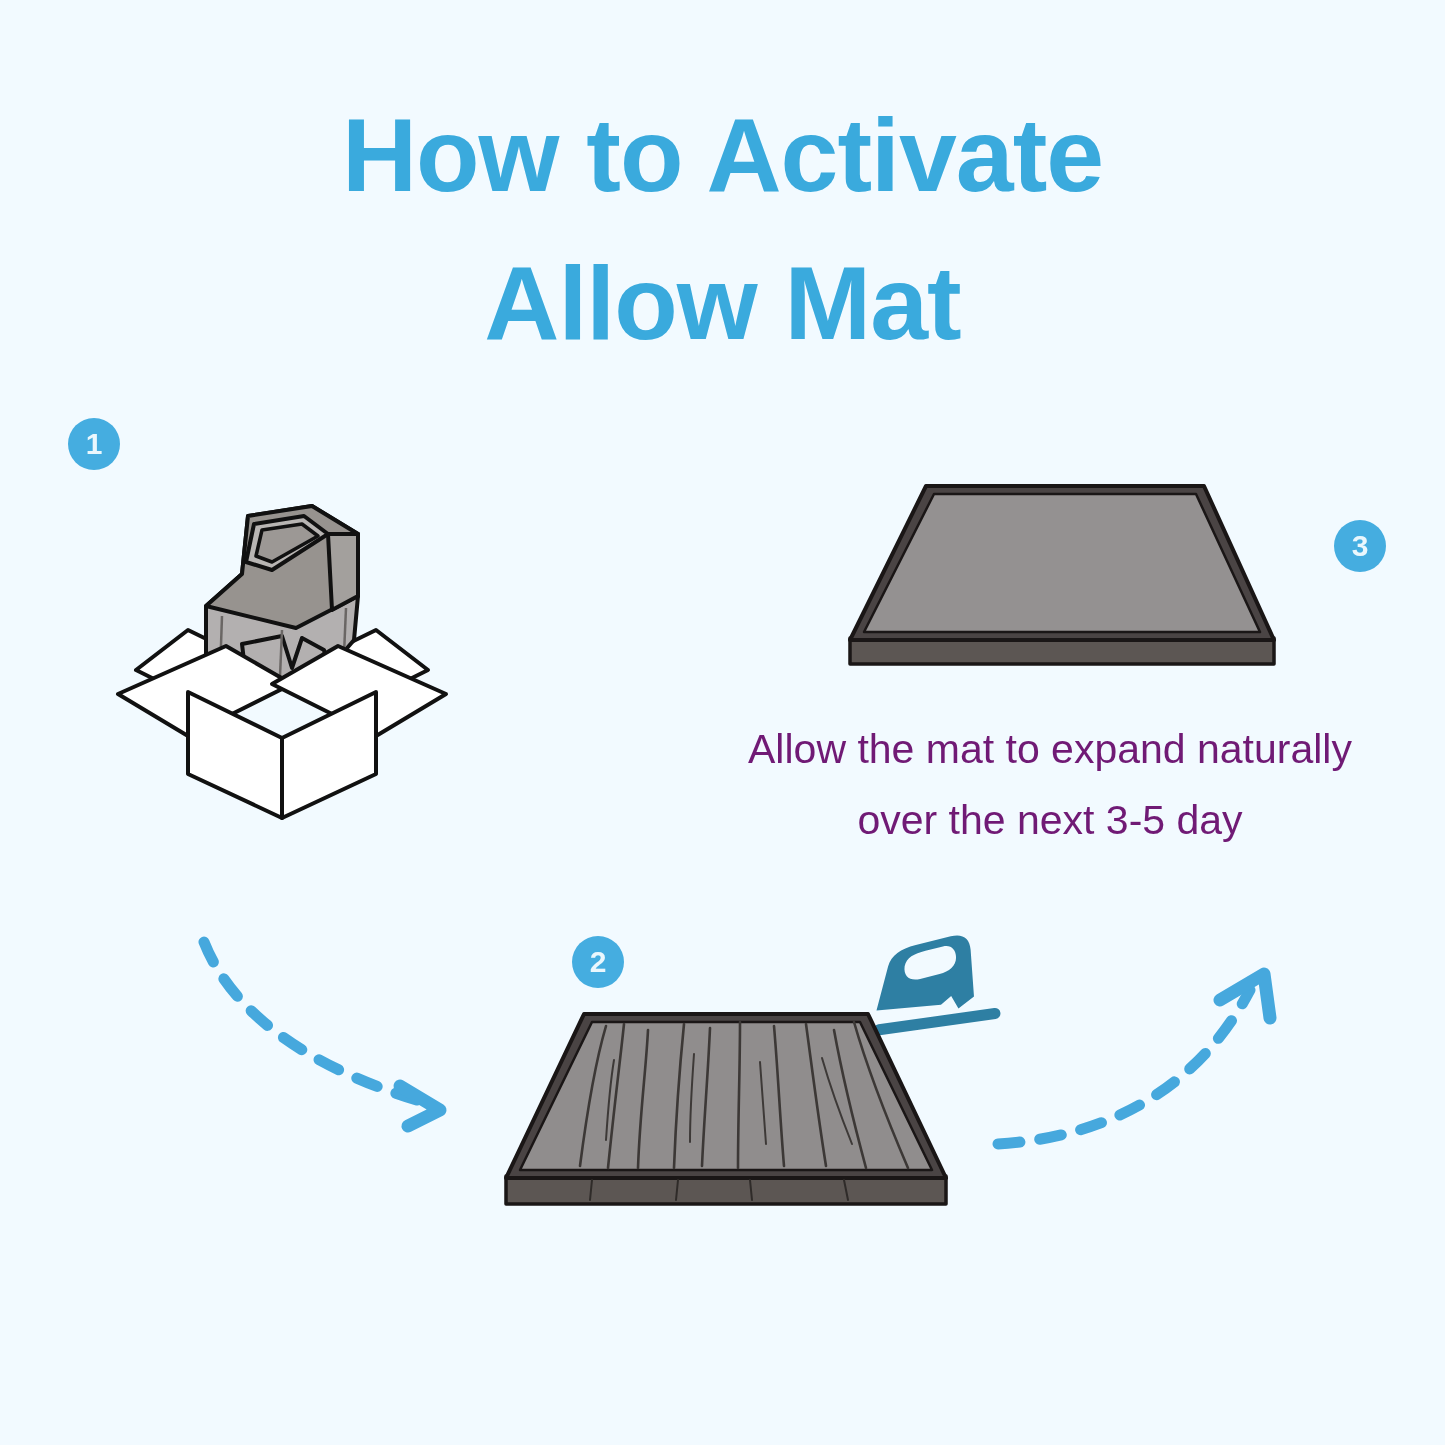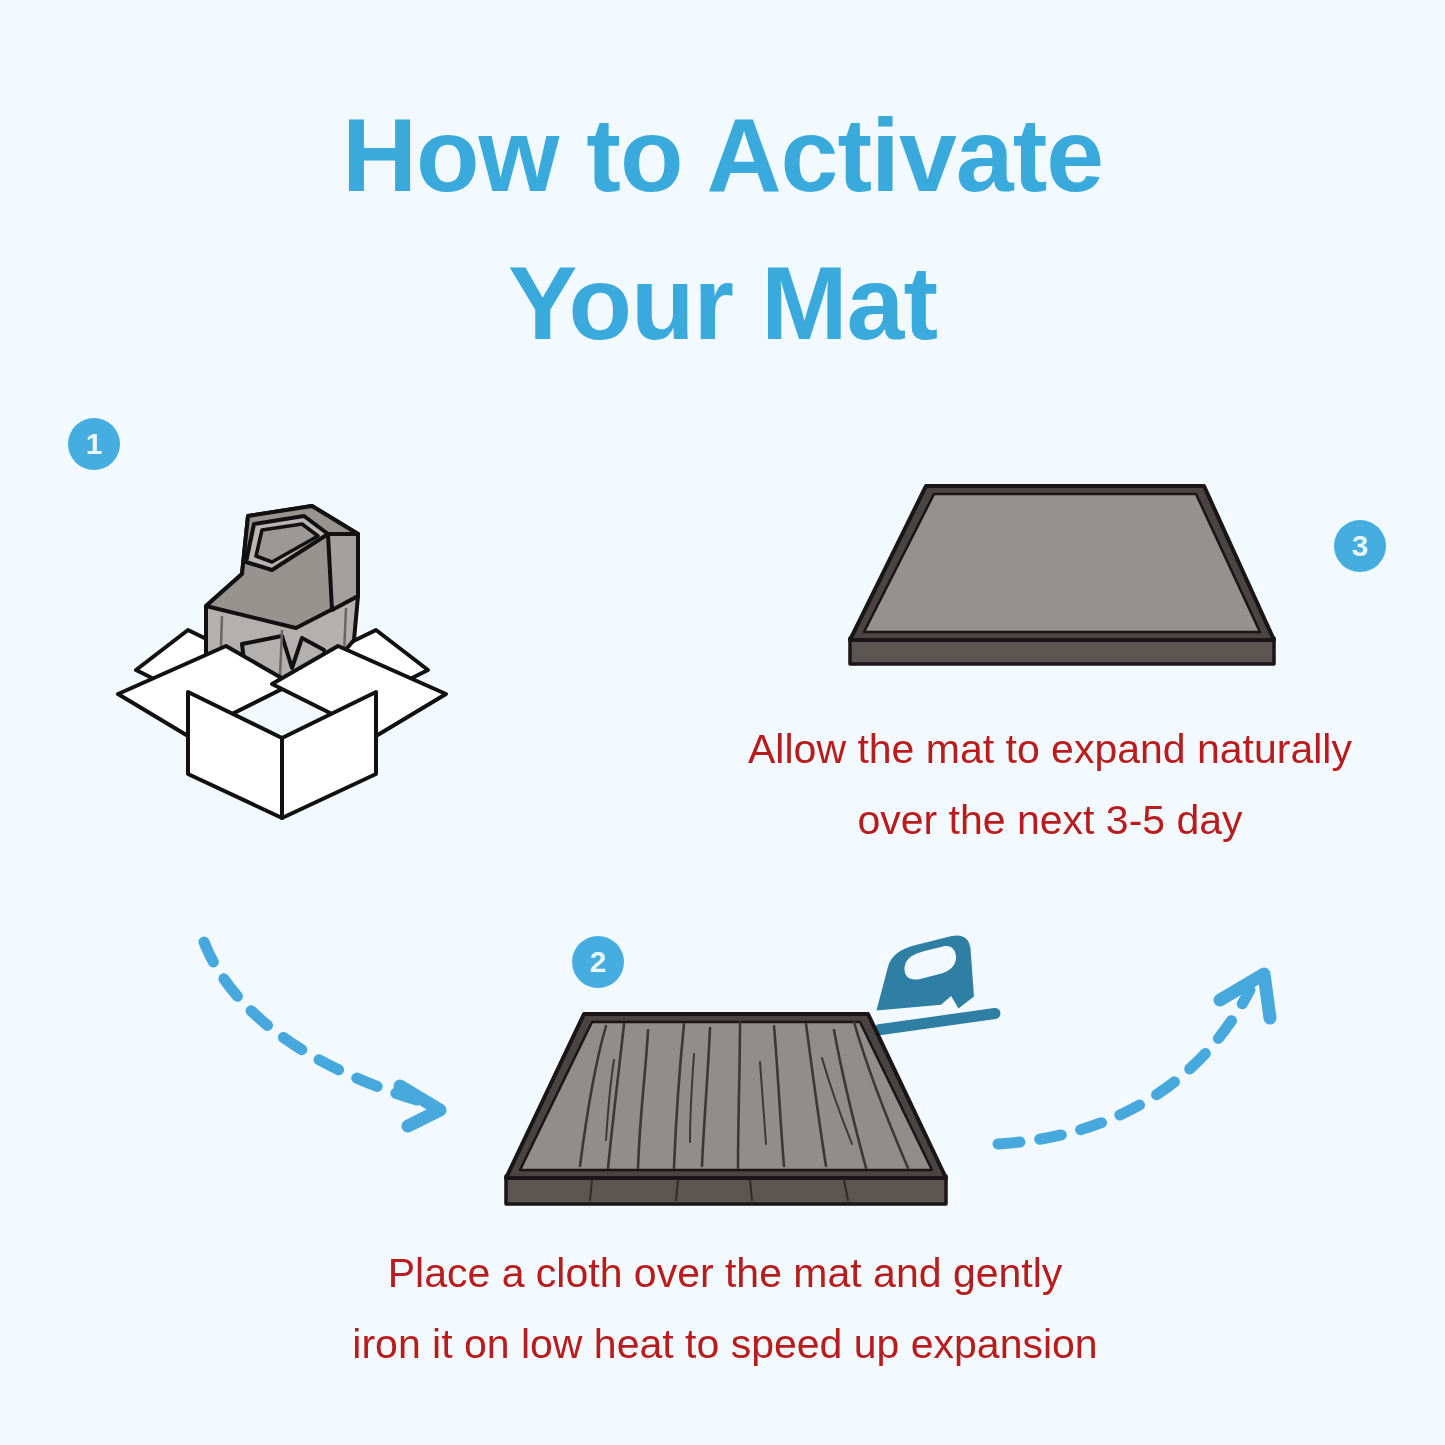--- a/index.html
+++ b/index.html
@@ -49,21 +49,21 @@
     text-align: center;
     box-sizing: border-box;
   }
   #badge-1 { left: 68px;   top: 418px; }
   #badge-2 { left: 572px;  top: 936px; }
   #badge-3 { left: 1334px; top: 520px; }
 
   
   .caption {
     position: absolute;
-    color: #b91c1c;
+    color: #701a75;
     font-size: 41px;
     line-height: 1.72;
     text-align: center;
     white-space: pre-line;
   }
   #caption-1 {
     left: 20px;  top: 848px;  width: 520px;
   }
   #caption-3 {
     left: 660px; top: 714px;  width: 780px;
@@ -82,21 +82,21 @@
   #art-arrow-2  { left: 978px; top: 956px;  width: 320px; height: 208px; }
   .art svg { display: block; width: 100%; height: 100%; overflow: visible; }
 </style>
 </head>
 <body>
 
 <div id="infographic">
 
   <div class="title-block">
     <span class="title-line">How to Activate</span>
-    <span class="title-line">Your Mat</span>
+    <span class="title-line">Allow Mat</span>
   </div>
 
   <div class="badge" id="badge-1">1</div>
 
   <div class="art" id="art-box">
     <svg viewBox="0 0 372 348" xmlns="http://www.w3.org/2000/svg">
 
       <polygon points="40,192 92,152 182,196 120,232" fill="#ffffff" stroke="#111111" stroke-width="4" stroke-linejoin="round"></polygon>
       <polygon points="332,192 280,152 190,196 252,232" fill="#ffffff" stroke="#111111" stroke-width="4" stroke-linejoin="round"></polygon>
 
@@ -178,22 +178,20 @@
 
       <g stroke="#2f2b29" stroke-width="2" fill="none" stroke-linecap="round">
         <path d="M104,180 L102,200"></path>
         <path d="M190,180 L188,200"></path>
         <path d="M262,180 L264,200"></path>
         <path d="M356,180 L360,200"></path>
       </g>
     </svg>
   </div>
 
-  <div class="caption" id="caption-2">Place a cloth over the mat and gently
-iron it on low heat to speed up expansion</div>
 
   <div class="art" id="art-arrow-2">
     <svg viewBox="0 0 320 208" xmlns="http://www.w3.org/2000/svg">
       <path d="M20,188 C120,182 216,140 272,34" fill="none" stroke="#46a8dd" stroke-width="11" stroke-linecap="round" stroke-dasharray="22 20"></path>
       <path d="M242,44 L286,18 L292,62" fill="none" stroke="#46a8dd" stroke-width="13" stroke-linecap="round" stroke-linejoin="round"></path>
     </svg>
   </div>
 
   <div class="badge" id="badge-3">3</div>
 

